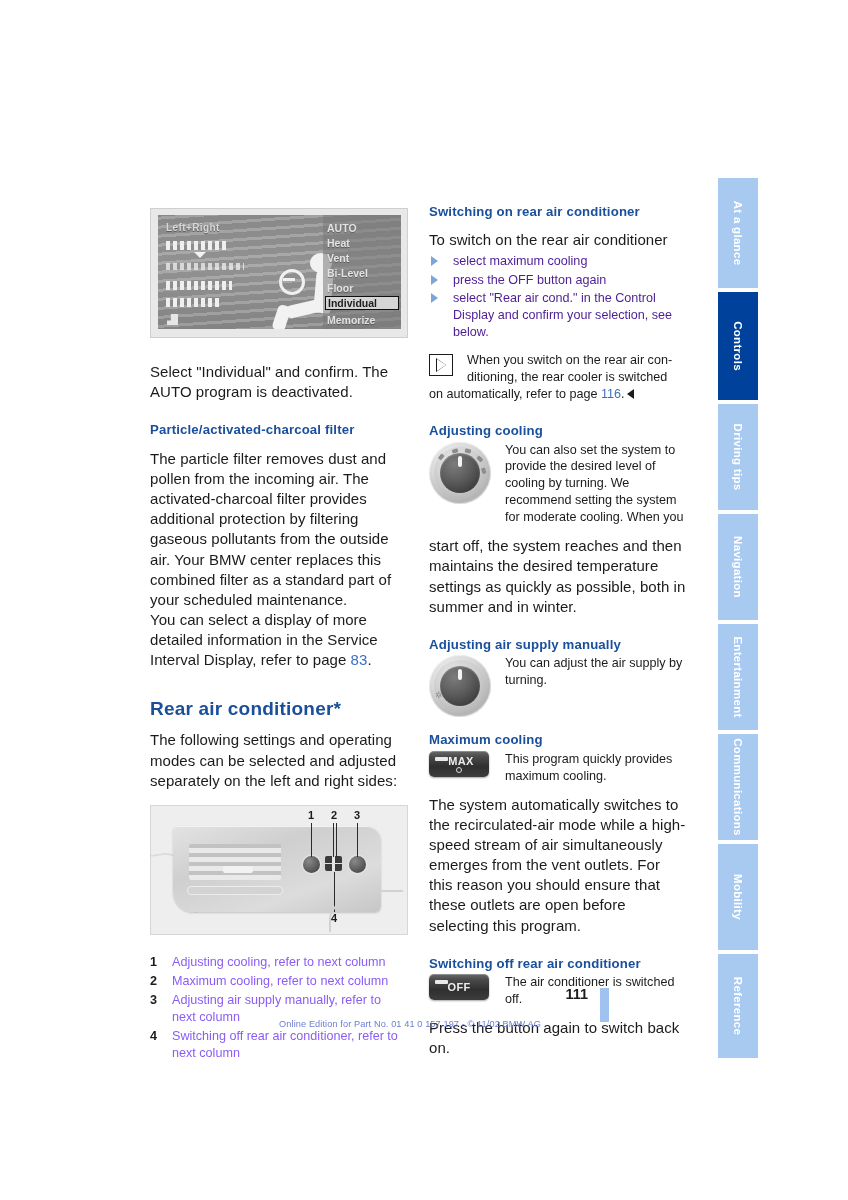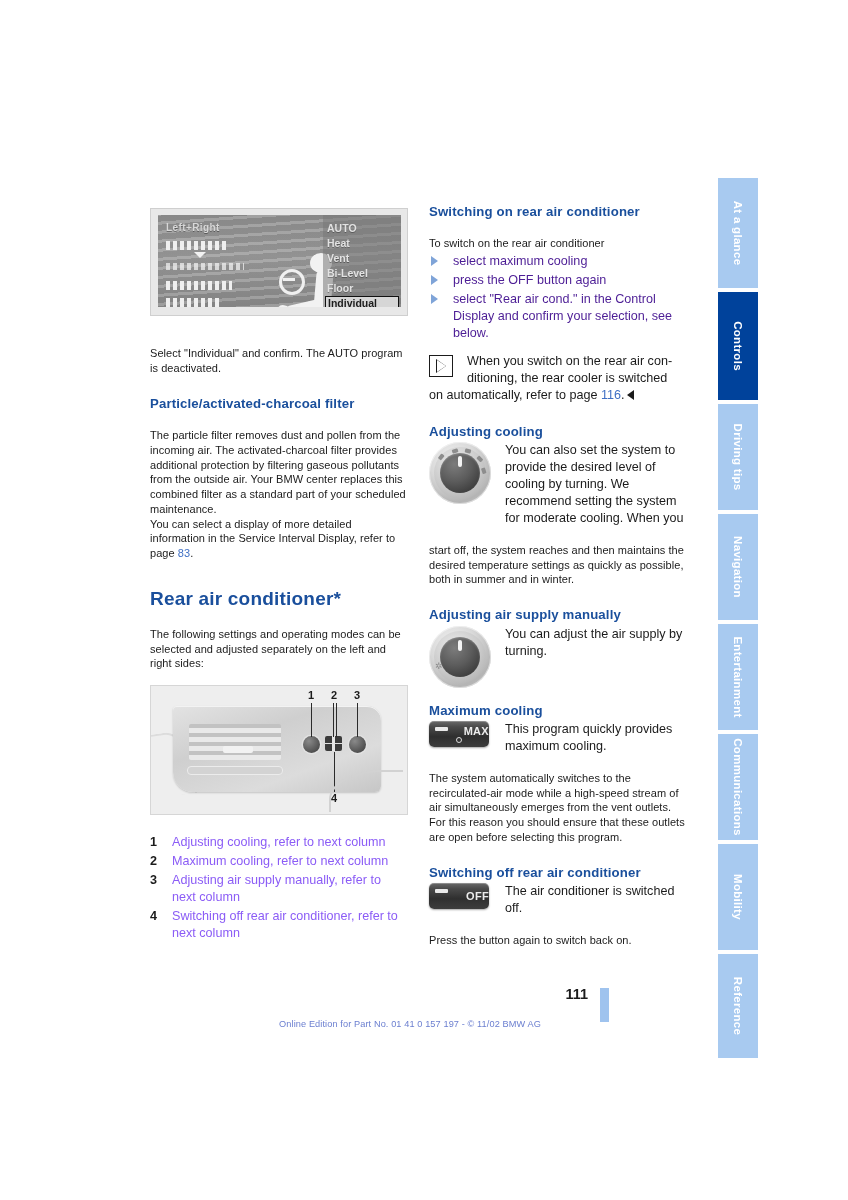--- a/index.html
+++ b/index.html
@@ -50,23 +50,23 @@
   .h-main {
     color: #1a4f9c;
     font-size: 19px;
     font-weight: bold;
     letter-spacing: 0.2px;
     margin: 0 0 10px 0;
     line-height: 1.25;
   }
   p.body {
     color: #1b1b1b;
-    font-size: 11px;
+    font-size: 15px;
     line-height: 1.345;
-    margin: 16px 0 0 0;
+    margin: 10px 0 0 0;
     letter-spacing: 0.05px;
   }
   p.body + p.body { margin-top: 0; }
   .spacer-sm { height: 14px; }
   .spacer-md { height: 19px; }
   .spacer-lg { height: 26px; }
   .pageref { color: #3f6fc4; }
 
   
   ul.tri {
@@ -159,21 +159,21 @@
     flex: 1;
     font-size: 12.6px;
     color: #8b5cf6;
     line-height: 1.345;
   }
 
   
   .fig-display {
     position: relative;
     width: 258px;
-    height: 108px;
+    height: 130px;
     background: #e8e8e8;
     border: 1px solid #cfcfcf;
     box-sizing: border-box;
     overflow: hidden;
   }
   .fig-display .screen {
     position: absolute;
     left: 7px; top: 6px;
     right: 6px; bottom: 8px;
     background: linear-gradient(180deg,#8f8f8f 0%, #9a9a9a 45%, #8a8a8a 100%);
@@ -465,21 +465,21 @@
   .btn-hard .led {
     position: absolute;
     left: 6px; top: 6px;
     width: 13px; height: 4px;
     border-radius: 1px;
     background: #e9e9e9;
   }
   .btn-hard .btxt {
     position: absolute;
     left: 0; right: 0;
-    text-align: right;
+    text-align: center;
     color: #ececec;
     font-size: 11px;
     font-weight: bold;
     letter-spacing: .3px;
   }
   .btn-hard.max .btxt { top: 4px; left: 4px; }
   .btn-hard.max .dot {
     position: absolute;
     left: 50%; margin-left: -3px;
     top: 16px;

